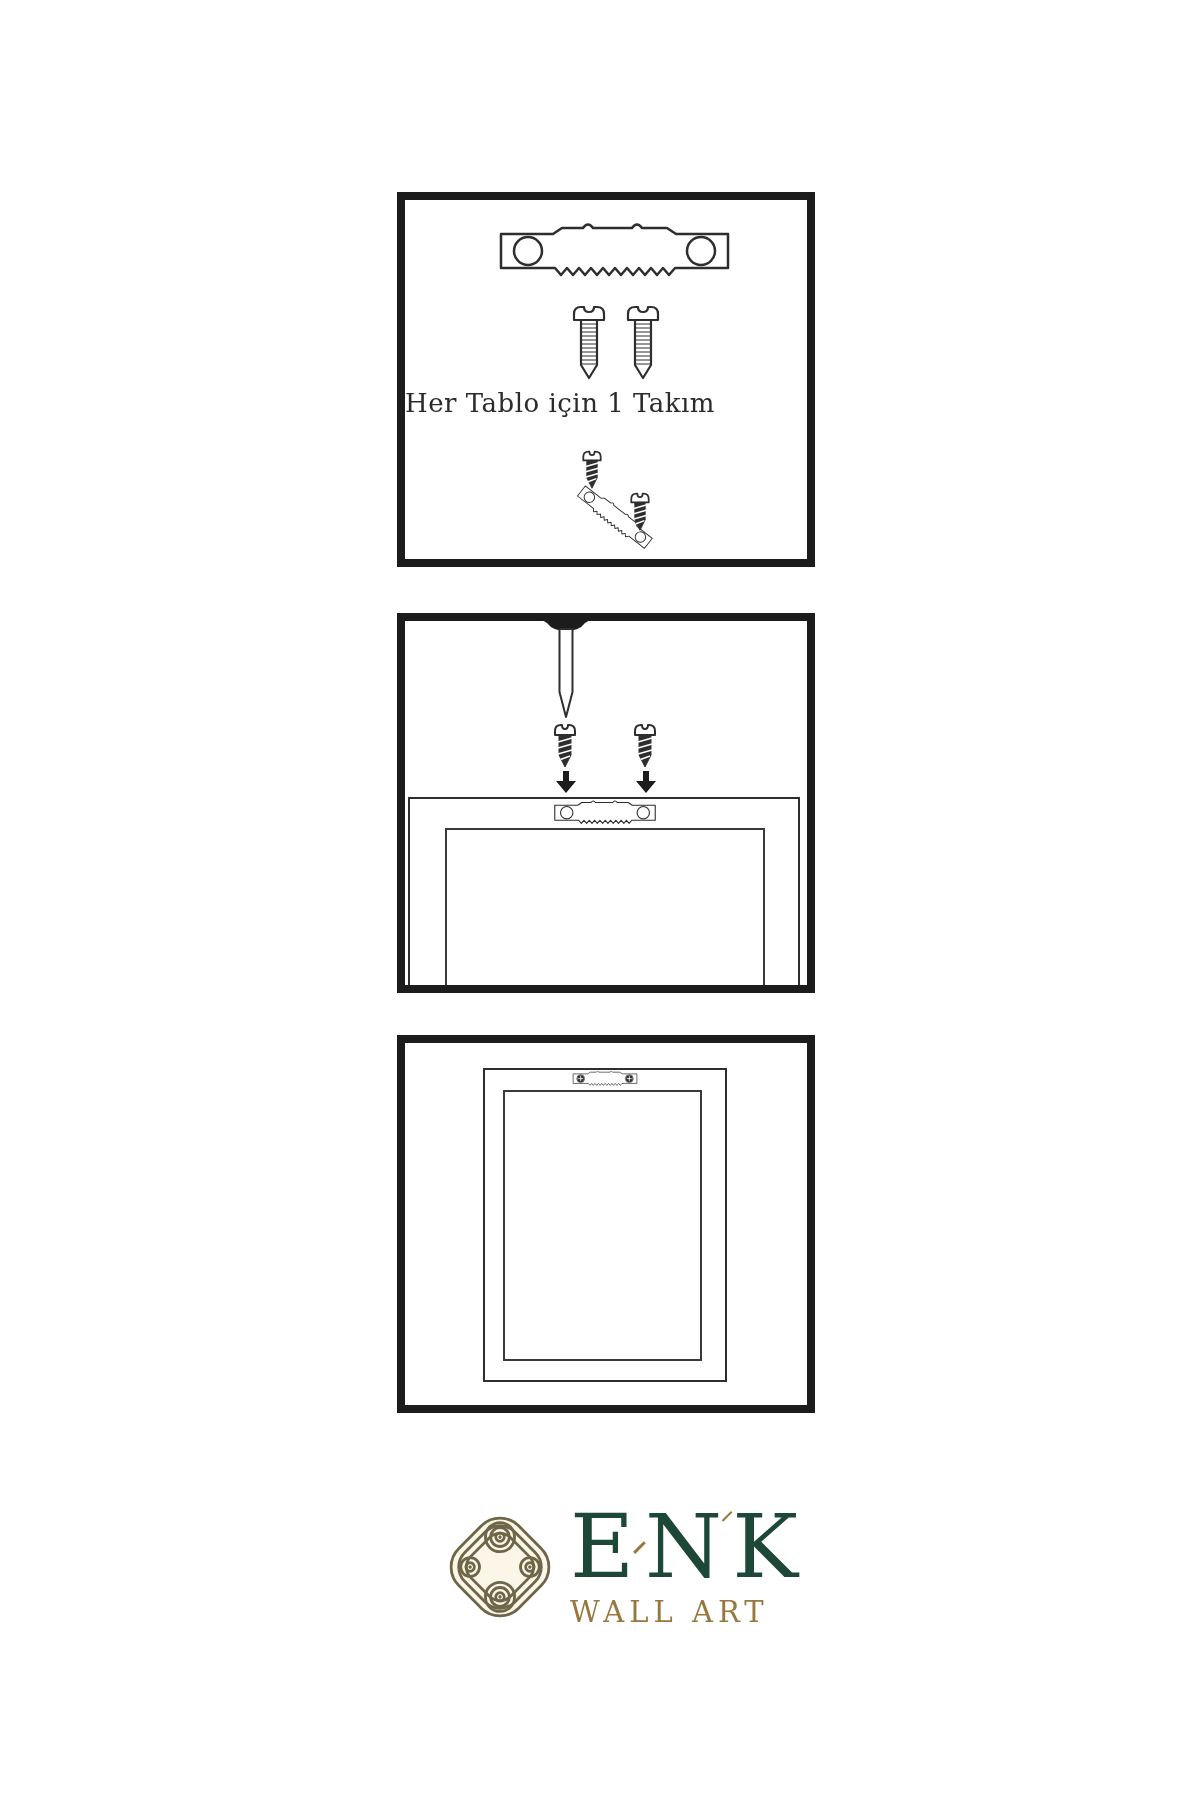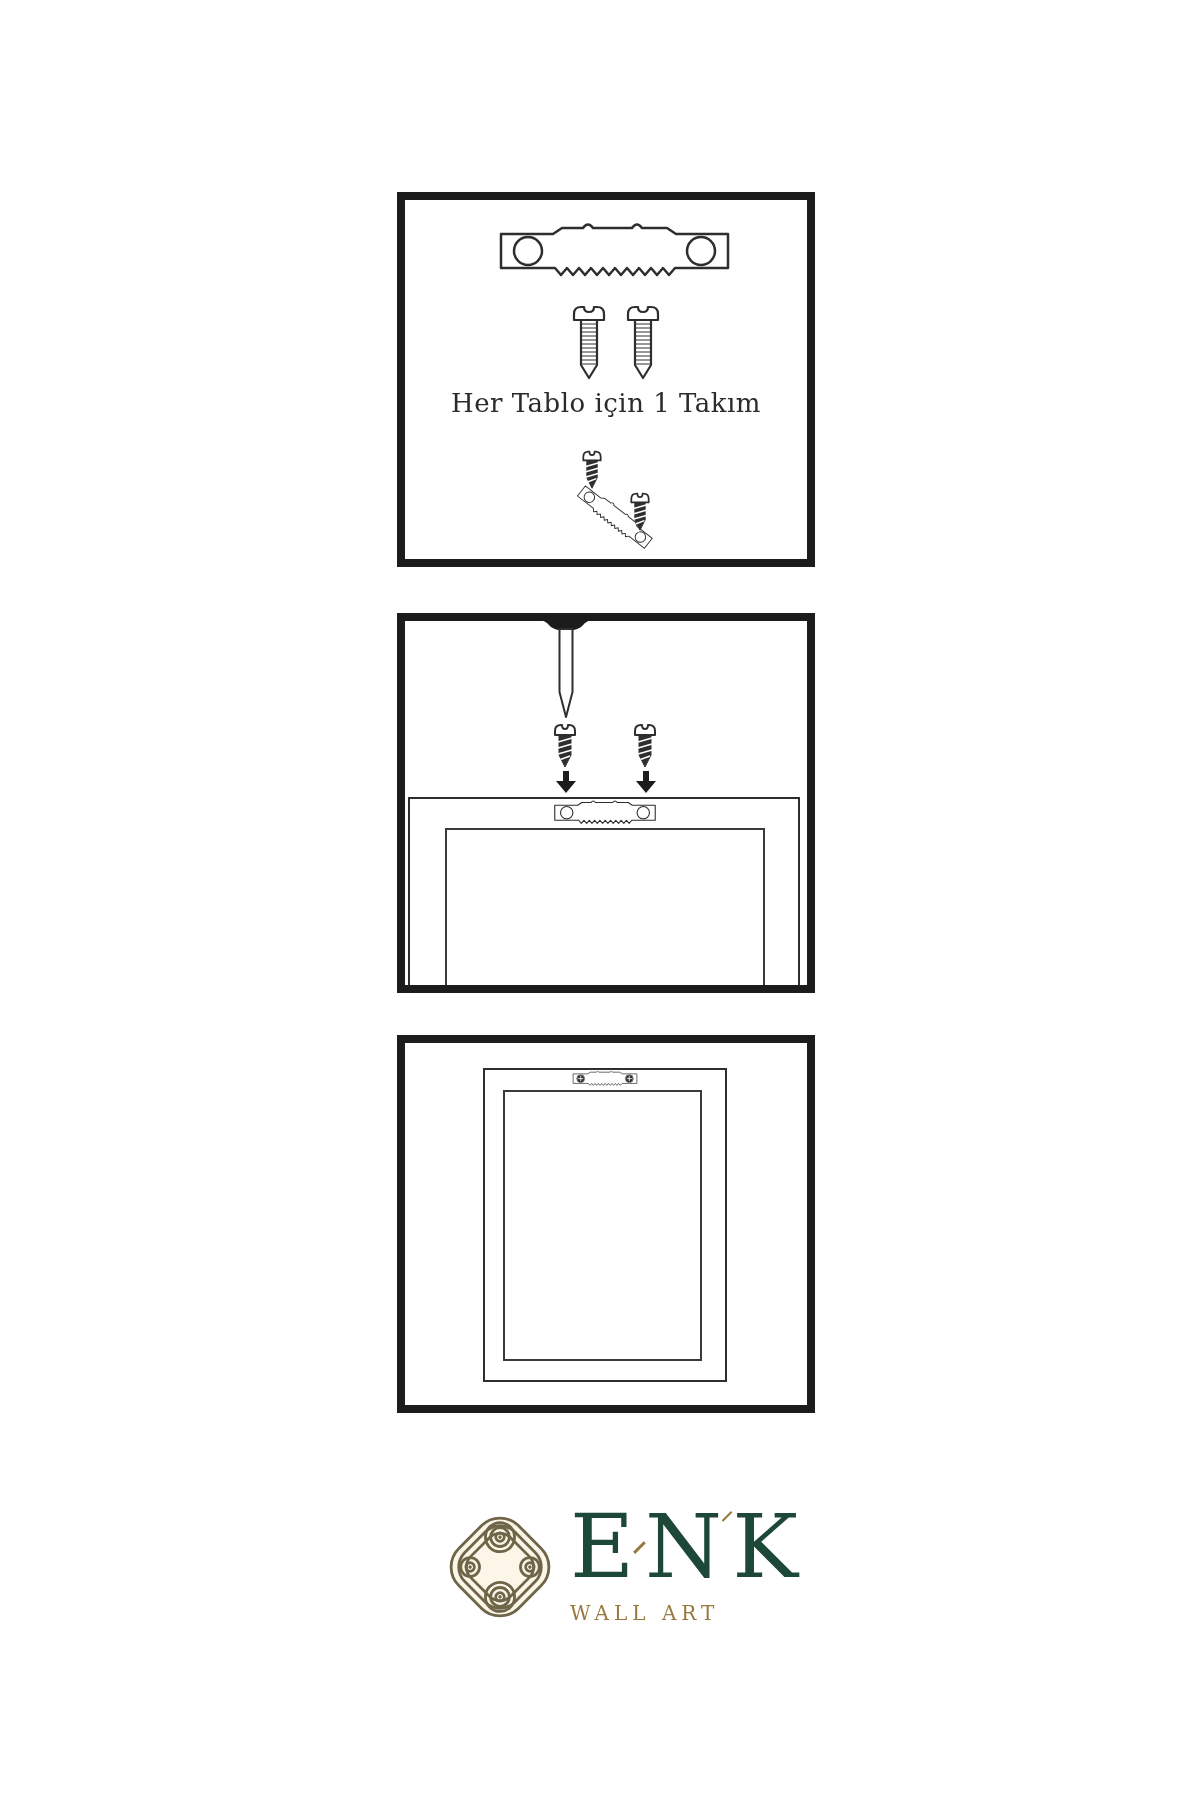--- a/index.html
+++ b/index.html
@@ -9,21 +9,21 @@
   }
   .panel{
     position:absolute;left:397px;width:418px;
     border:8px solid #1c1c1c;background:#ffffff;box-sizing:border-box;
   }
   #panel1{top:192px;height:375px;}
   #panel2{top:613px;height:380px;overflow:hidden;}
   #panel3{top:1035px;height:378px;}
   .abs{position:absolute;}
   .caption{
-    position:absolute;left:0;top:188px;width:100%;text-align:center;
+    position:absolute;left:0;top:188px;width:100%;text-align:left;
     font-size:26px;line-height:30px;color:#2b2b2b;letter-spacing:0.5px;font-weight:400;
   }
   .frame2{
     position:absolute;left:3px;top:176px;width:392px;height:200px;
     border:2.5px solid #2e2e2e;box-sizing:border-box;background:#ffffff;
   }
   .frame2-inner{
     position:absolute;left:35px;top:29px;width:320px;height:180px;
     border:2px solid #3a3a3a;box-sizing:border-box;background:#ffffff;
   }
@@ -41,21 +41,21 @@
   .knot{position:absolute;left:0;top:2px;}
   .brand-text{position:absolute;left:132px;top:0;width:228px;}
   .brand-name{
     display:flex;align-items:center;height:94px;
     color:#1d4837;font-size:88px;line-height:94px;font-weight:400;
   }
   .brand-name span{display:block;}
   .diamond{width:15px;height:15px;background:#97783e;transform:rotate(45deg);margin:0 4px;}
   .diamond.hi{width:13px;height:13px;align-self:flex-start;margin-top:10px;}
   .brand-subtitle{
-    margin-top:7px;color:#97783e;font-size:20px;letter-spacing:5px;font-weight:400;
+    margin-top:1px;color:#97783e;font-size:29px;letter-spacing:5px;font-weight:400;
   }
   svg{display:block;}
 </style>
 </head>
 <body>
 
 <svg width="0" height="0" style="position:absolute" aria-hidden="true">
   <defs>
 
     <symbol id="sym-sawtooth" viewBox="0 0 235 55">

